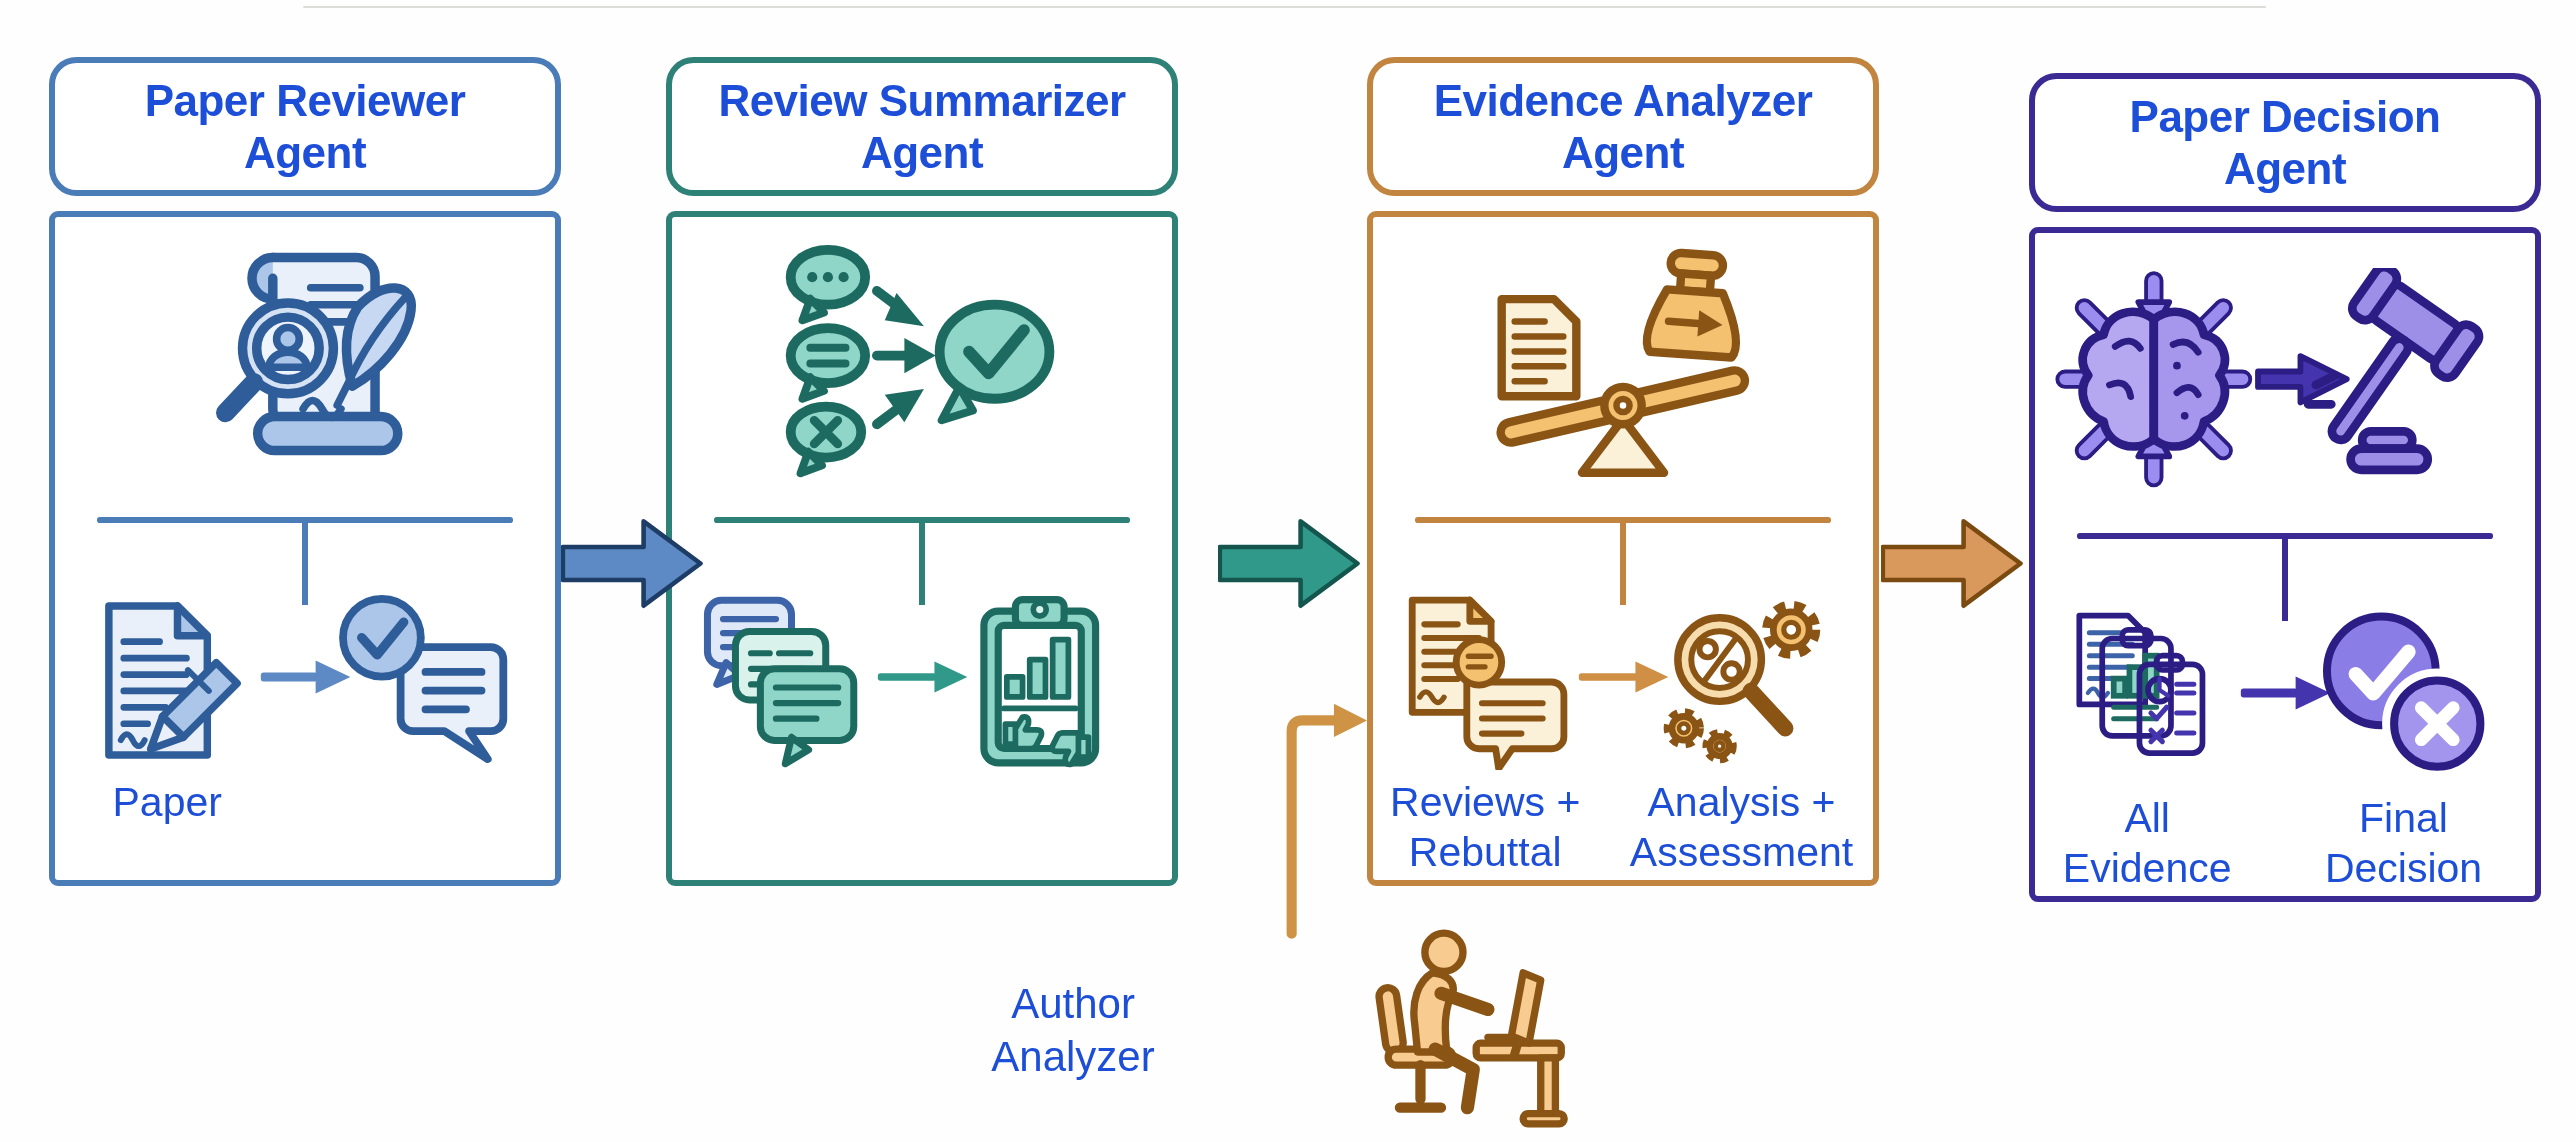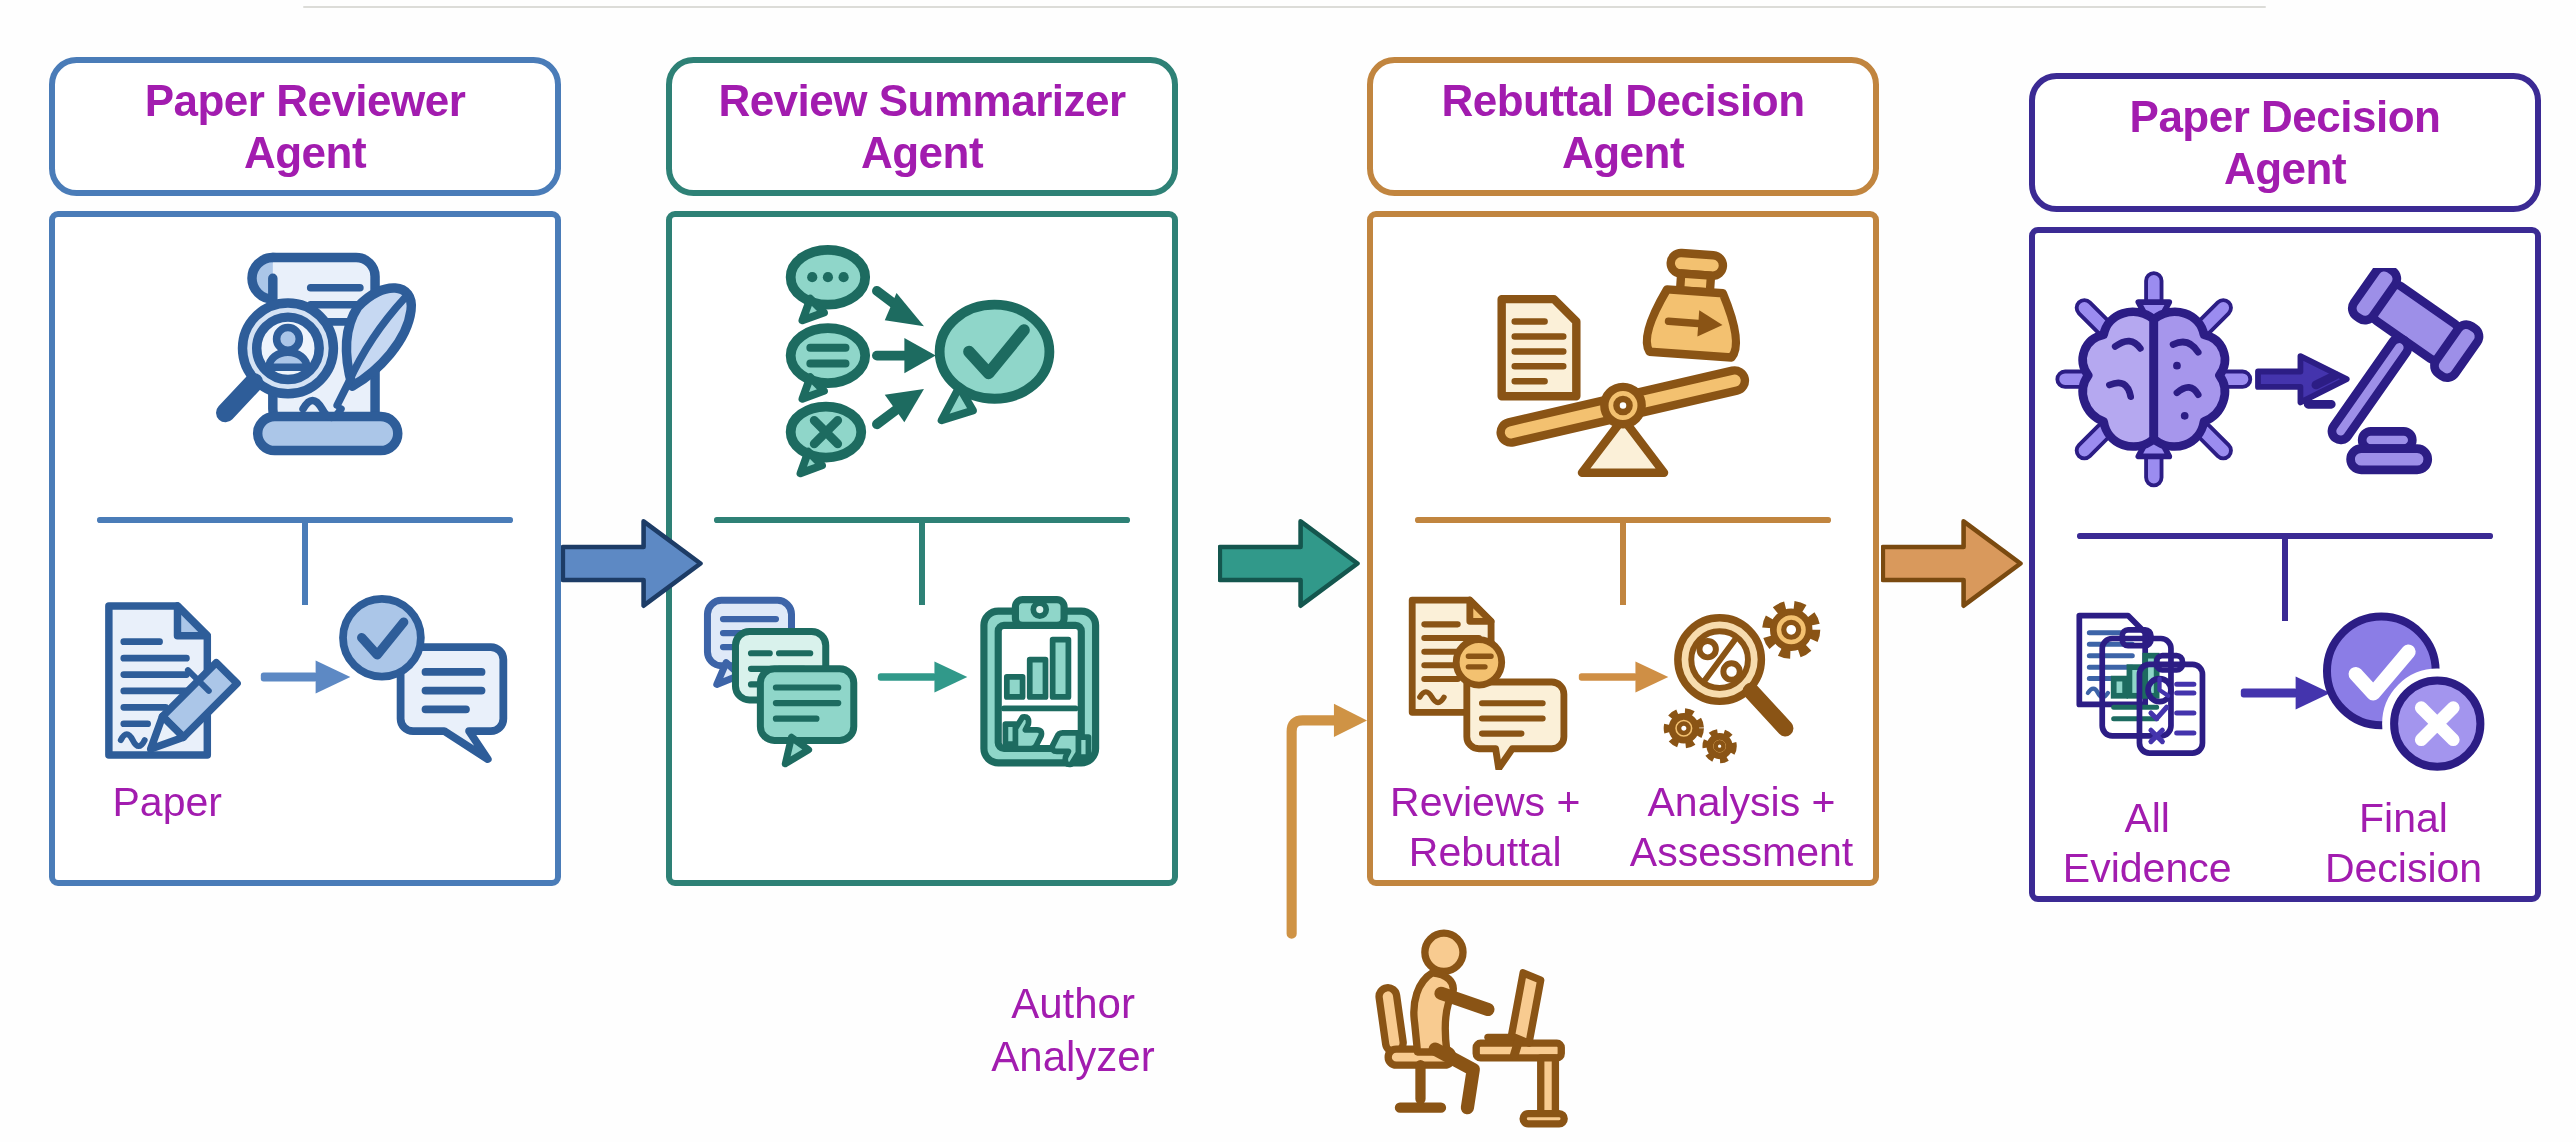--- a/index.html
+++ b/index.html
@@ -1,17 +1,17 @@
 <!DOCTYPE html>
 <html style="font-size:14.7px"><head>
 <meta charset="utf-8">
 <style>
   html,body{margin:0;padding:0;background:#ffffff;}
   .canvas{position:relative;width:2576px;height:1142px;background:#fefefe;overflow:hidden;
-          font-family:"Liberation Sans", sans-serif;color:#a21caf;}
+          font-family:"Liberation Sans", sans-serif;color:#1d4ed8;}
   .top-shadow-line{position:absolute;top:5.5px;left:303px;width:1963px;height:2.8px;background:#dcdcd8;border-radius:1.8px;}
 
   .agent{position:absolute;top:0;width:512px;height:1142px;}
   .title-box{position:absolute;top:57px;left:0;width:512px;height:139px;box-sizing:border-box;
              border:6.4px solid var(--accent);border-radius:27.5px;background:#fff;
              display:flex;align-items:center;justify-content:center;}
   .title{margin:0;font-size:44px;font-weight:700;line-height:1.18;text-align:center;
          white-space:pre-line;letter-spacing:-0.5px;}
   .body-box{position:absolute;top:211px;left:0;width:512px;height:675px;box-sizing:border-box;
             border:6.4px solid var(--accent);border-radius:9px;background:#fff;}
@@ -183,21 +183,21 @@
               <path class="s fm" stroke-width="4" d="M31,90 h7 v14 h-7 z M38,93 l5,-8 q5,-1 4,5 l-2,4 h8 q4,0 3,4 l-3,6 q-1,3 -4,3 h-11 z" transform="translate(-8,-6)"></path>
             </g>
           </g>
         </svg>
       </div>
     </div>
   </section>
 
   <section class="agent" style="left: 1367px; --accent: #c1853f; --stroke: #8a5415; --fill-light: #fbf0d8; --fill-mid: #f3c170; --arrow: #cf8f45;">
     <div class="title-box">
-      <h2 class="title">Rebuttal Decision
+      <h2 class="title">Evidence Analyzer
 Agent</h2>
     </div>
     <div class="body-box">
       <div class="main-icon" style="width:280px;top:16.5px;height:246px">
         <svg viewBox="0 0 150 130" width="100%" height="100%">
           <g stroke-width="4.5">
             <g transform="translate(10,34)">
               <path class="s fl" d="M0,0 H28 L40,12 V52 H0 z"></path>
               <path class="s" stroke-width="3.5" d="M7,12 h16 M7,20 h26 M7,28 h26 M7,36 h26 M7,44 h16"></path>
             </g>

